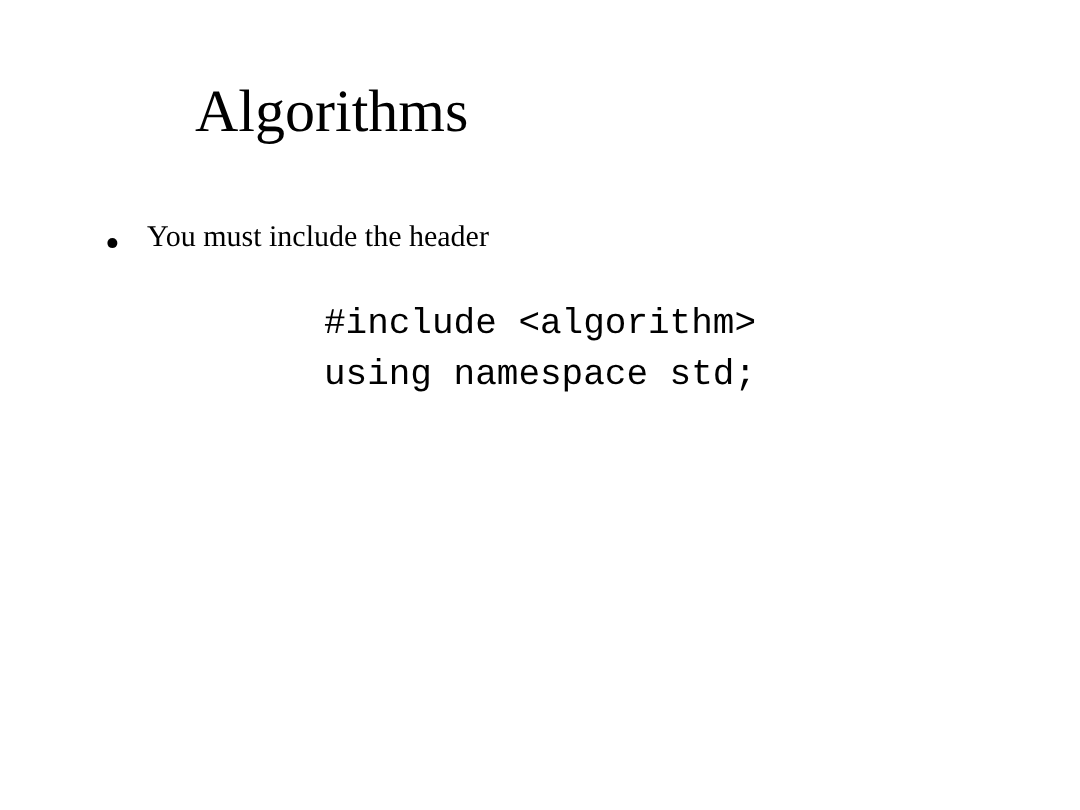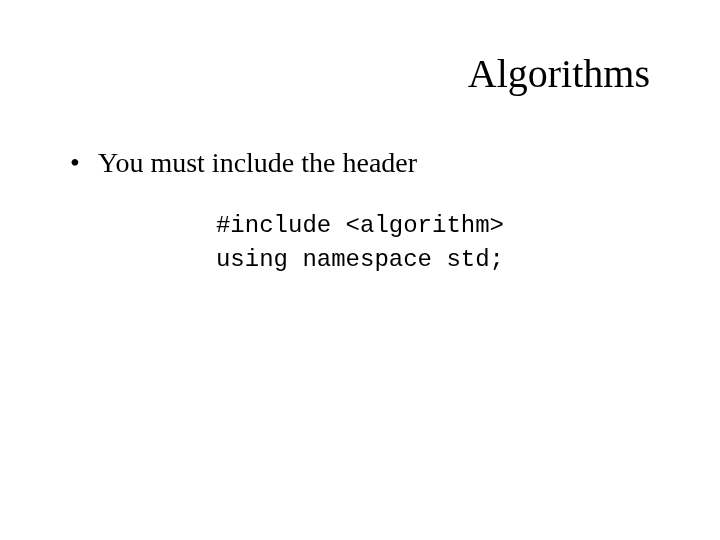--- a/index.html
+++ b/index.html
@@ -11,30 +11,30 @@
       width: 720px;
       height: 540px;
       background: #ffffff;
       font-family: "Times New Roman", Times, serif;
       color: #000000;
       padding: 50px 70px;
     }
     .title {
       font-size: 40px;
       font-weight: normal;
-      text-align: right;
+      text-align: left;
       margin-bottom: 50px;
       margin-left: 60px;
     }
     .bullet-list {
       list-style: none;
       margin-bottom: 30px;
     }
     .bullet-item {
-      font-size: 28px;
+      font-size: 20px;
       position: relative;
       padding-left: 28px;
     }
     .bullet-item::before {
       content: "•";
       position: absolute;
       left: 0;
       font-size: 28px;
     }
     .code-block {

